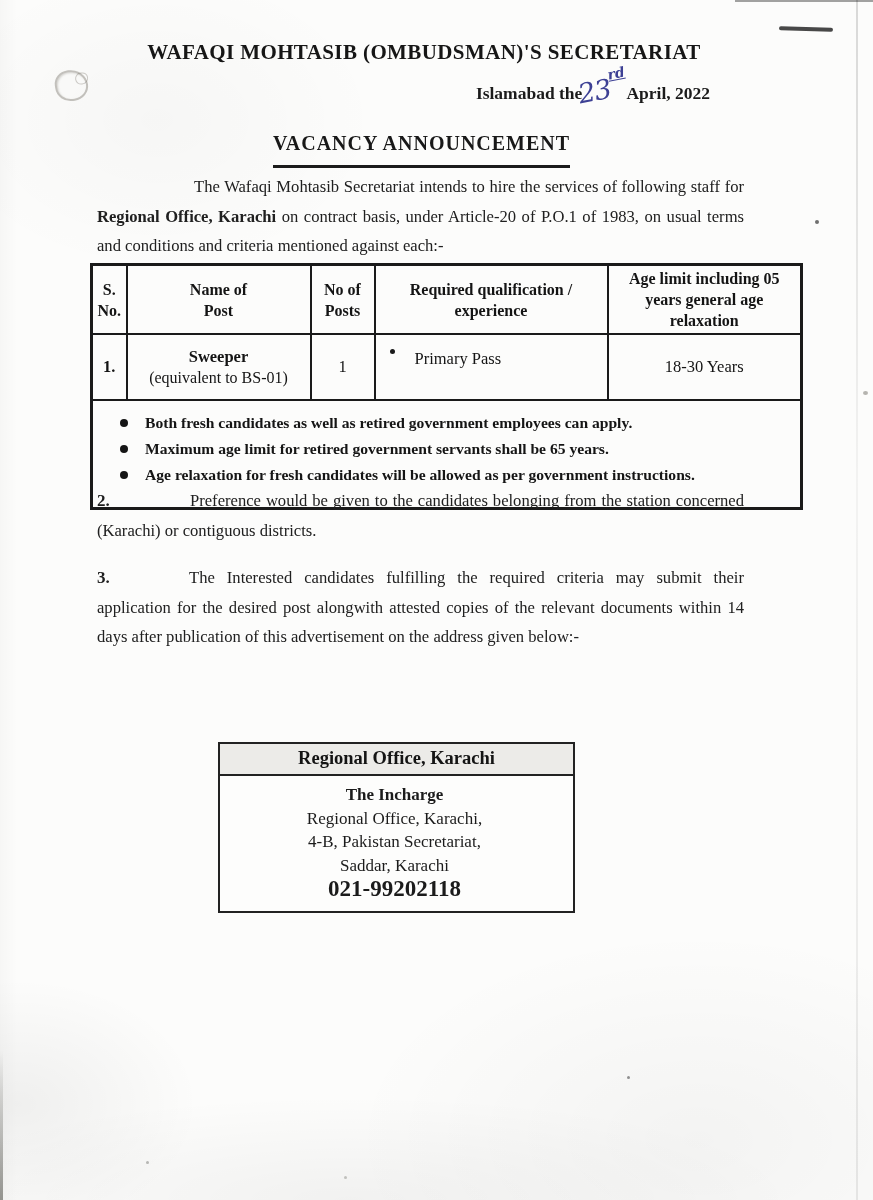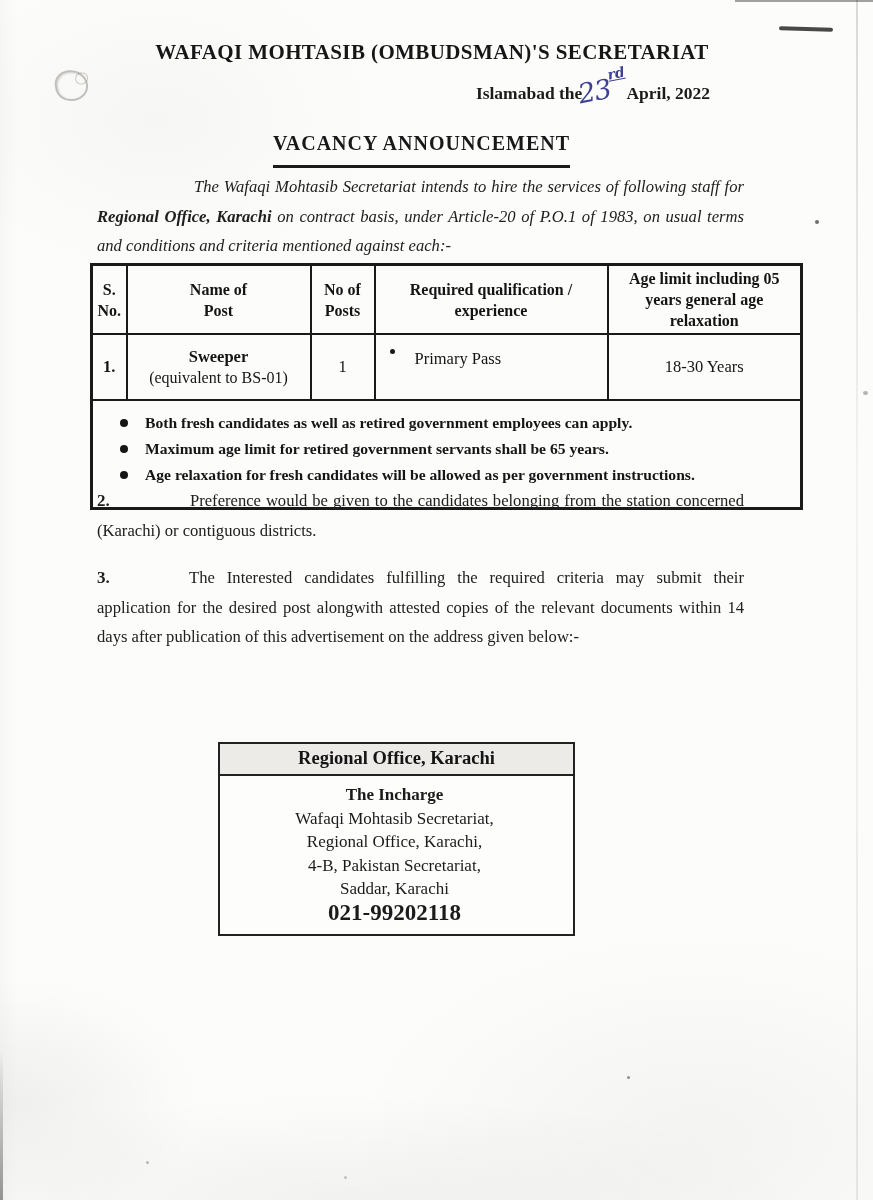--- a/index.html
+++ b/index.html
@@ -51,21 +51,21 @@
     border: 1.5px solid rgba(105,100,90,0.32); border-radius: 50% 45% 55% 50%;
   }
   .dot { position: absolute; border-radius: 50%; }
   .dot-a { left: 815px; top: 220px; width: 4px; height: 4px; background: rgba(75,75,75,0.8); }
   .dot-b { left: 863px; top: 391px; width: 5px; height: 4px; background: rgba(110,108,100,0.5); }
   .dot-c { left: 627px; top: 1076px; width: 3px; height: 3px; background: rgba(100,100,100,0.7); }
   .dot-d { left: 146px; top: 1161px; width: 3px; height: 3px; background: rgba(120,120,115,0.5); }
   .dot-e { left: 344px; top: 1176px; width: 3px; height: 3px; background: rgba(130,130,125,0.45); }
   
   .letterhead {
-    position: absolute; left: 8px; top: 40px; width: 848px;
+    position: absolute; left: 0; top: 40px; width: 848px;
     text-align: center; font-weight: bold; font-size: 21px; letter-spacing: 0.4px;
     color: #161616;
   }
   .dateline {
     position: absolute; left: 390px; top: 83px; width: 320px;
     display: flex; align-items: baseline; justify-content: flex-end;
     font-weight: bold; font-size: 17.5px; color: #1b1b1b;
   }
   .hw-gap { position: relative; width: 44px; height: 1px; display: inline-block; }
   .hw {
@@ -79,21 +79,21 @@
   .heading-wrap { position: absolute; left: 0; top: 132px; width: 843px; text-align: center; }
   .heading {
     display: inline-block; font-weight: bold; font-size: 20px; letter-spacing: 1px;
     color: #181818; border-bottom: 3px solid #1b1b1b; padding-bottom: 10px;
   }
   
   .para {
     position: absolute; left: 97px; width: 647px;
     font-size: 16.6px; line-height: 29.5px; text-align: justify; color: #202020;
   }
-  .para-intro { top: 172px; text-indent: 97px; font-style: italic; }
+  .para-intro { top: 172px; text-indent: 97px; }
   .para-num {
     position: absolute; left: 0; top: 0; font-weight: bold; text-indent: 0;
     font-size: 17px;
   }
   .para-2 { top: 486px; text-indent: 93px; }
   .para-3 { top: 563px; text-indent: 92px; }
   .b { font-weight: bold; }
   
   .vtable {
     position: absolute; left: 90px; top: 263px; width: 712px;
@@ -237,21 +237,20 @@
 
   <div class="para para-3">
     <span class="para-num">3.</span>
     <span>The Interested candidates fulfilling the required criteria may submit their application for the desired post alongwith attested copies of the relevant documents within 14 days after publication of this advertisement on the address given below:-</span>
   </div>
 
   <div class="addr-box">
     <div class="addr-title">Regional Office, Karachi</div>
     <div class="addr-body">
       <div class="addr-recipient">The Incharge</div>
-      <div>Wafaqi Mohtasib Secretariat,</div>
       <div>Regional Office, Karachi,</div>
       <div>4-B, Pakistan Secretariat,</div>
       <div>Saddar, Karachi</div>
       <div class="addr-phone">021-99202118</div>
     </div>
   </div>
 
 </div>
 
 </body></html>

